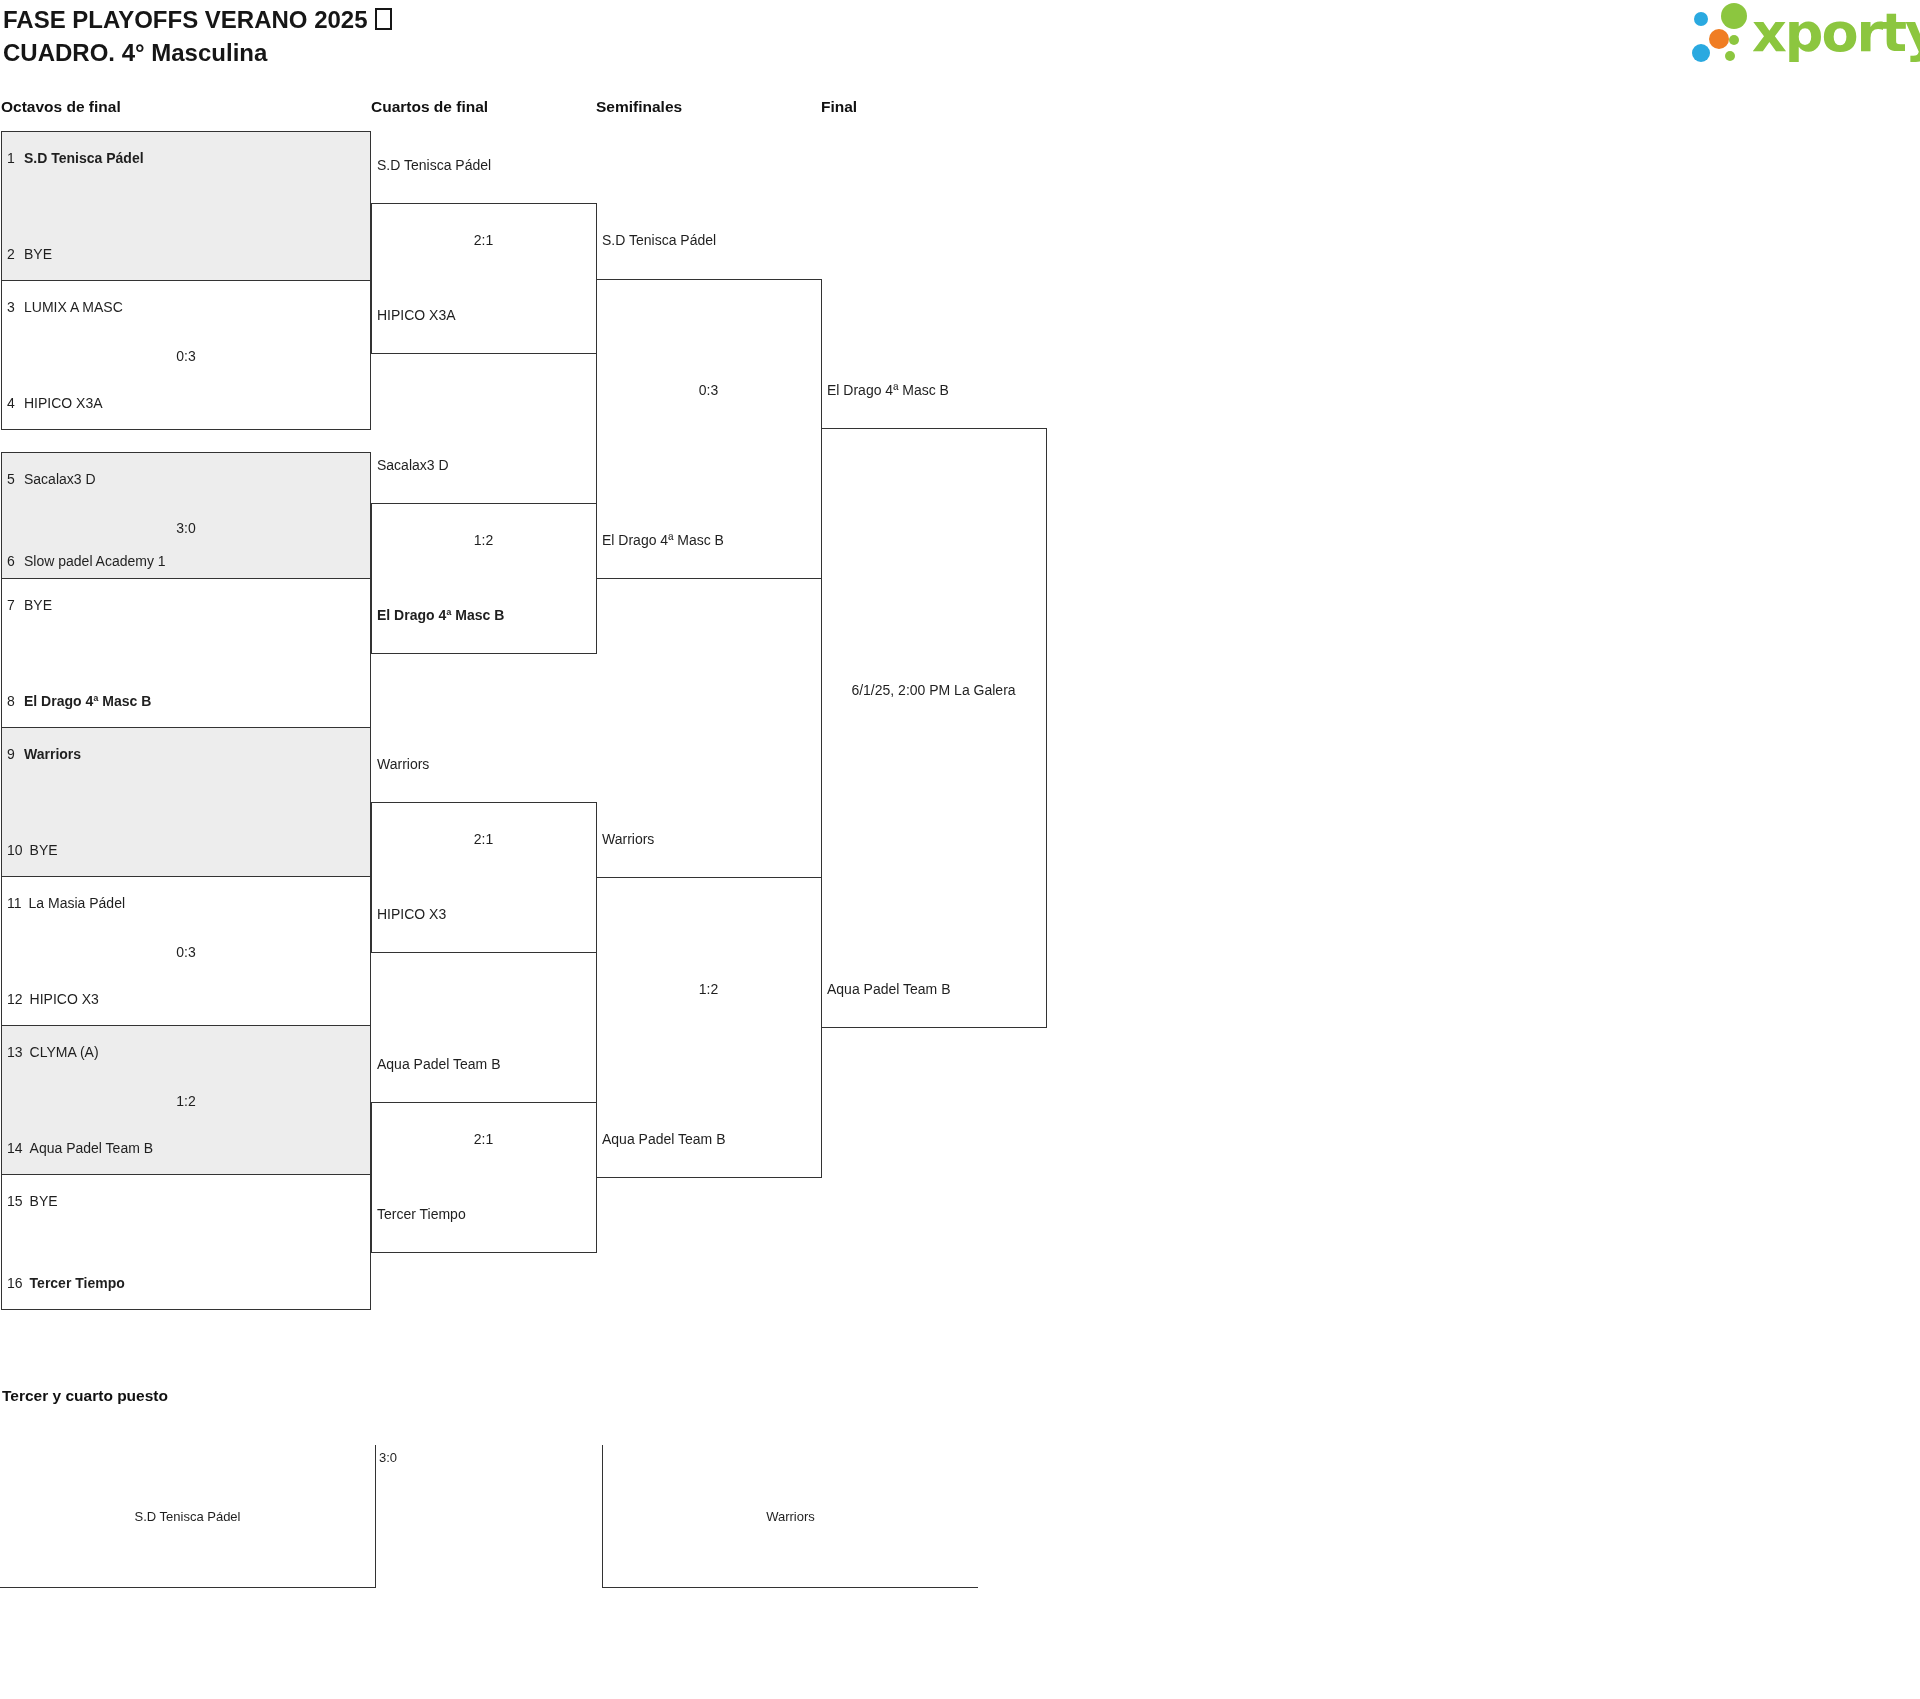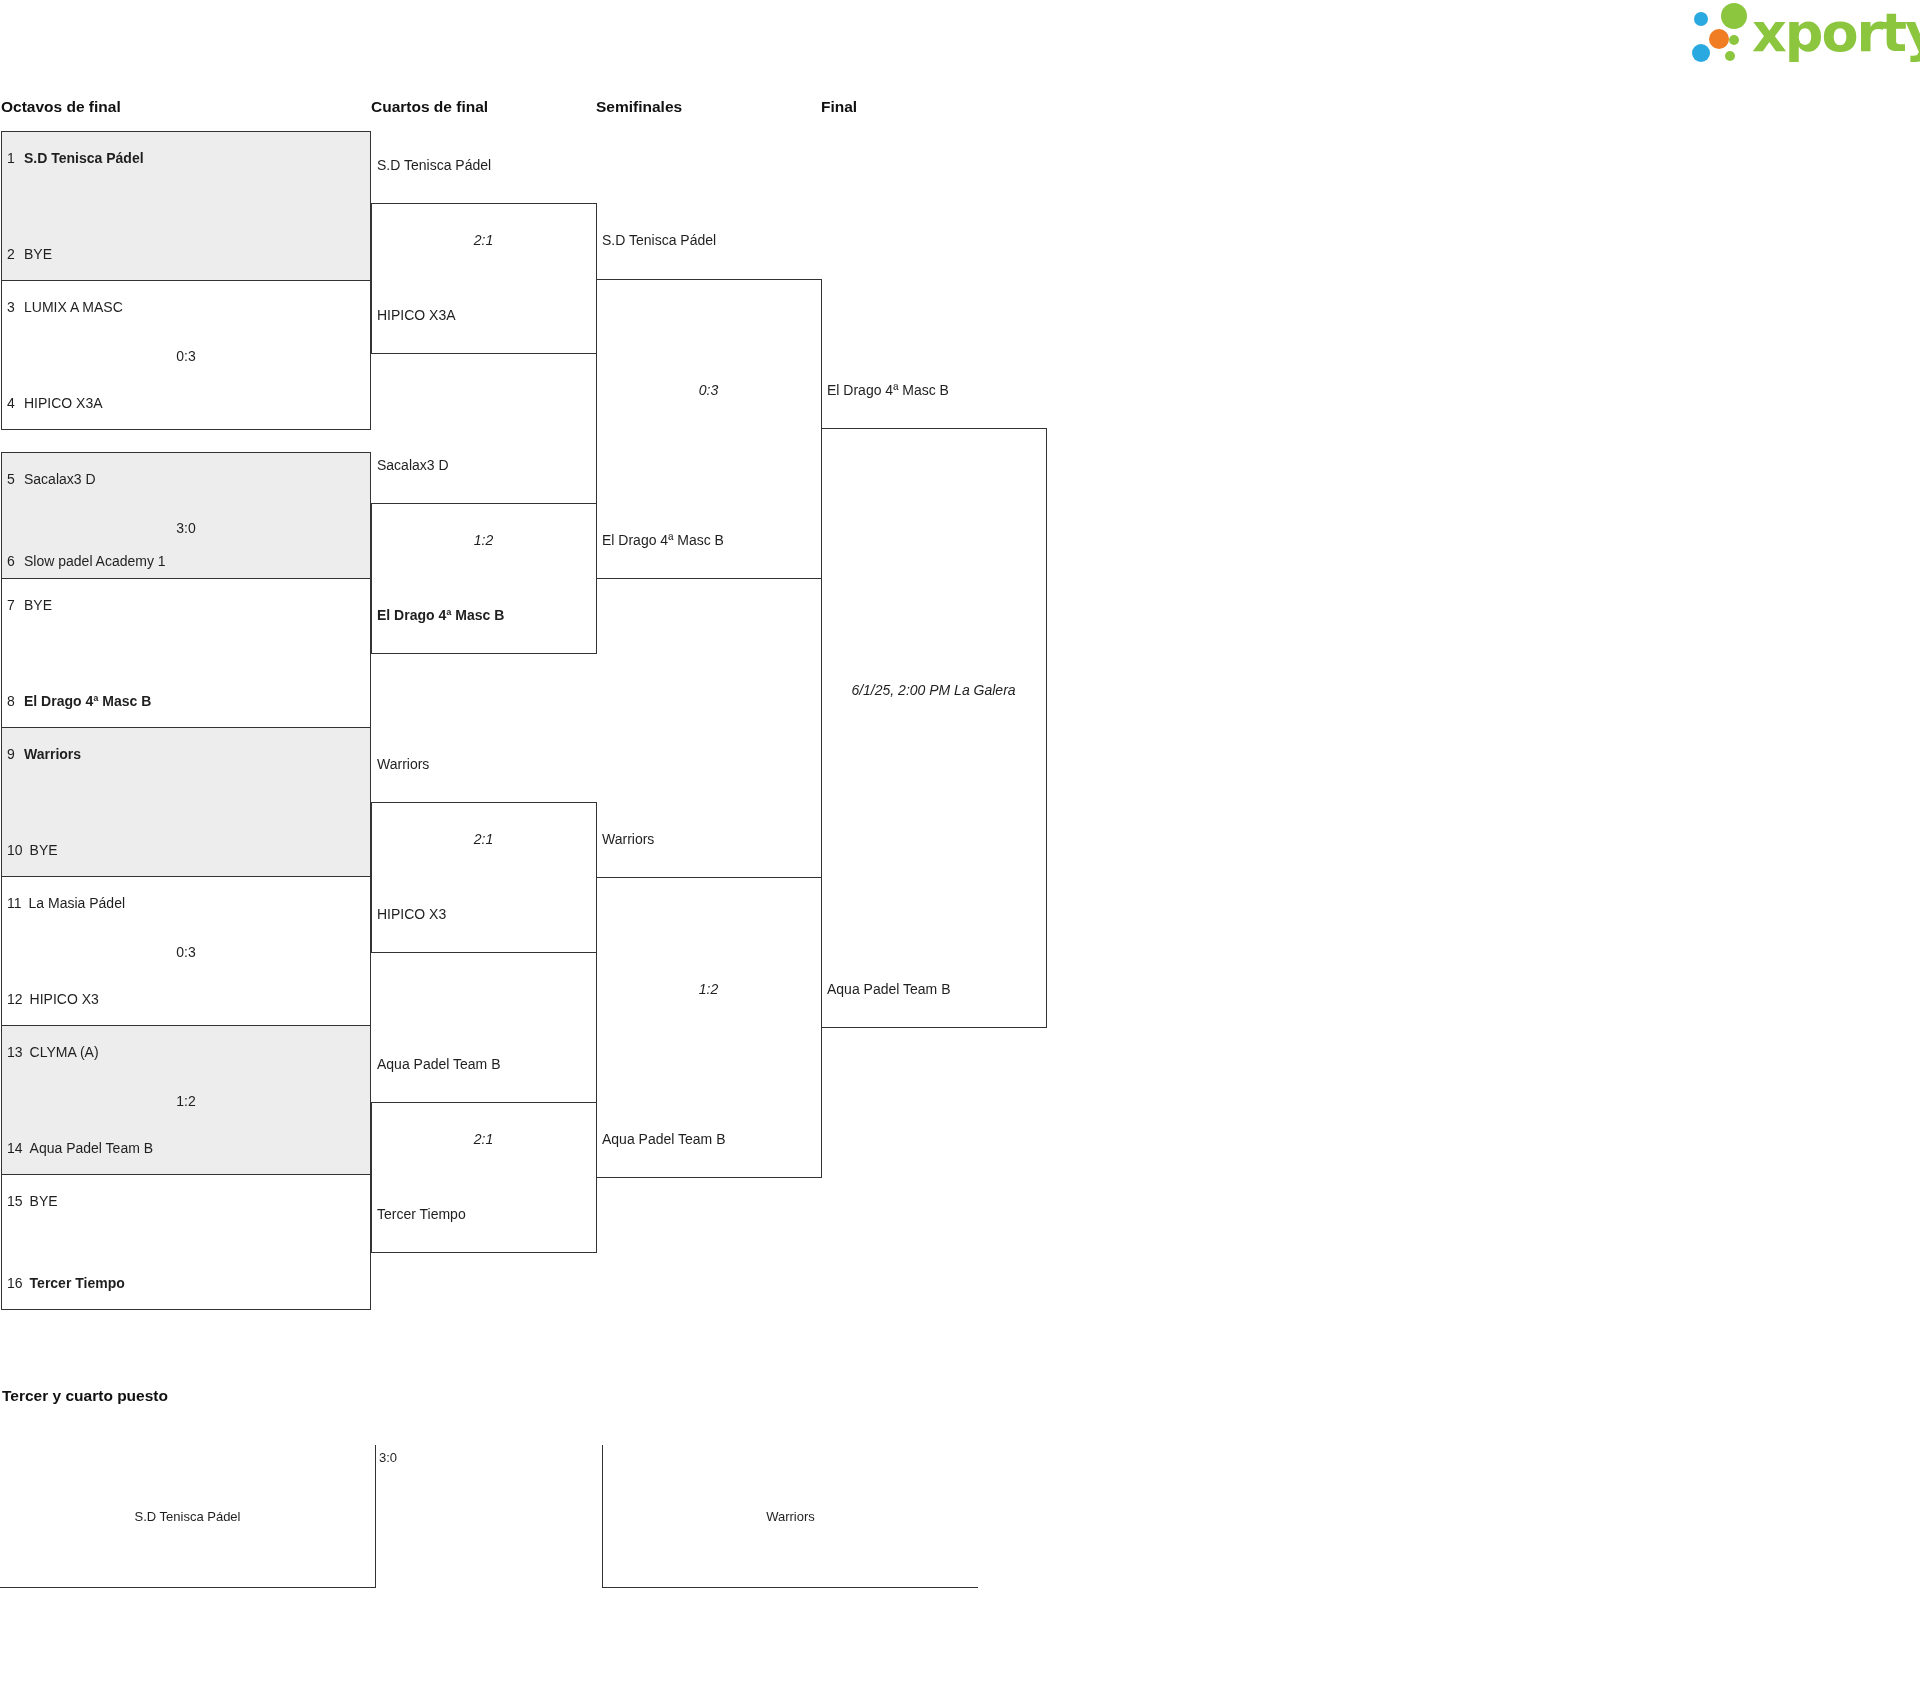--- a/index.html
+++ b/index.html
@@ -21,34 +21,38 @@
   .obox.gray{background:#ededed;}
   .trow,.brow{position:absolute;left:0;right:0;padding-left:5px;font-size:14px;line-height:18px;white-space:nowrap;}
   .trow{top:17px;}
   .brow{bottom:17px;}
   .num{display:inline-block;min-width:10px;margin-right:7px;}
   .b{font-weight:700;}
   .oscore{position:absolute;left:0;right:0;top:66px;text-align:center;font-size:14px;line-height:18px;}
   
   .mbox{position:absolute;border:1px solid #333;box-sizing:border-box;background:transparent;}
   .lbl{position:absolute;font-size:14px;line-height:18px;white-space:nowrap;}
-  .mscore{position:absolute;text-align:center;font-size:14px;line-height:18px;font-style:italic;}
+  .mscore{position:absolute;text-align:center;font-size:14px;line-height:18px;}
   
   .tp-head{position:absolute;left:2px;top:1387px;font-size:15.5px;font-weight:700;color:#111;}
   .tp-cell{position:absolute;display:flex;align-items:center;justify-content:center;
            box-sizing:border-box;font-size:13px;}
   .tp-left{border-bottom:1px solid #333;border-right:1px solid #333;}
   .tp-right{border-bottom:1px solid #333;border-left:1px solid #333;}
   .tp-score{position:absolute;font-size:13px;line-height:16px;}
 </style>
 </head>
 <body>
 
 <div id="canvas">
 
+  <div class="title">
+    <div><span>FASE PLAYOFFS VERANO 2025</span><span class="tofu"></span></div>
+    <div>CUADRO. 4° Masculina</div>
+  </div>
 
   <div class="logo">
     <span class="dot" style="left:10px;top:8px;width:14px;height:14px;background:#2aa9e0;"></span>
     <span class="dot" style="left:37px;top:-1px;width:26px;height:26px;background:#8cc63f;"></span>
     <span class="dot" style="left:25px;top:25px;width:20px;height:20px;background:#f07d23;"></span>
     <span class="dot" style="left:45px;top:31px;width:10px;height:10px;background:#8cc63f;"></span>
     <span class="dot" style="left:8px;top:40px;width:18px;height:18px;background:#2aa9e0;"></span>
     <span class="dot" style="left:41px;top:47px;width:10px;height:10px;background:#8cc63f;"></span>
     <span class="logo-text">xporty</span>
   </div>

